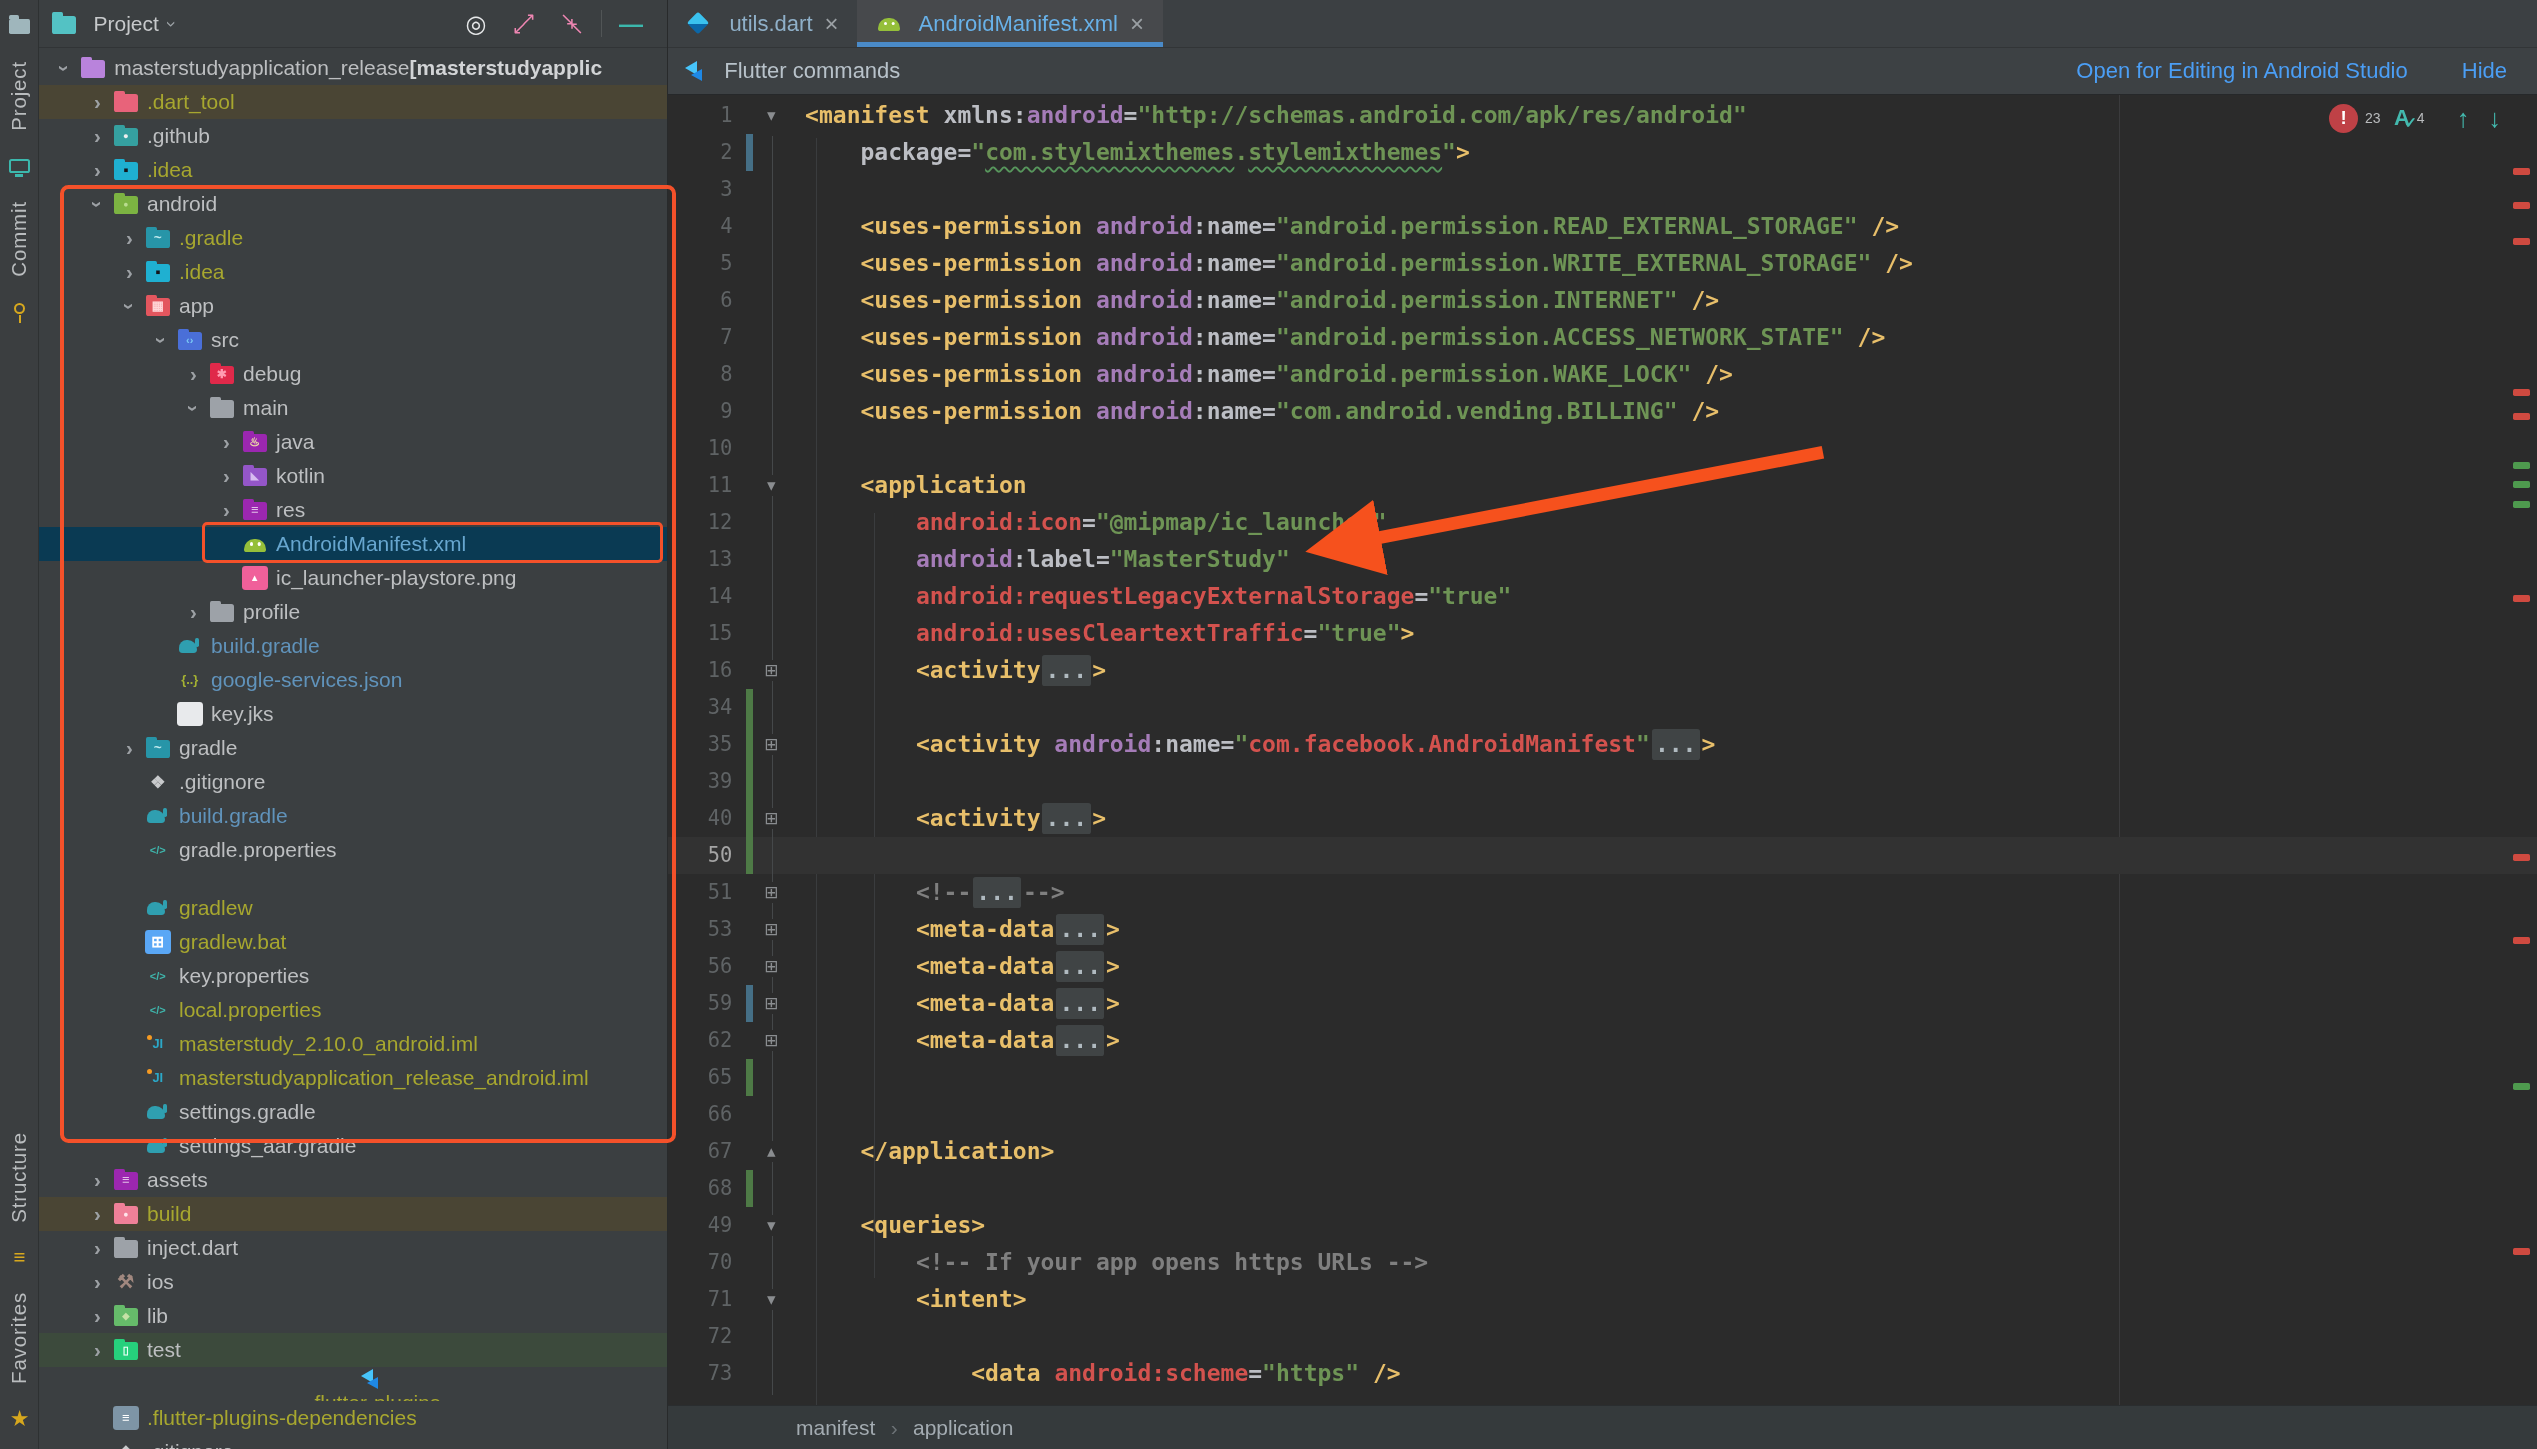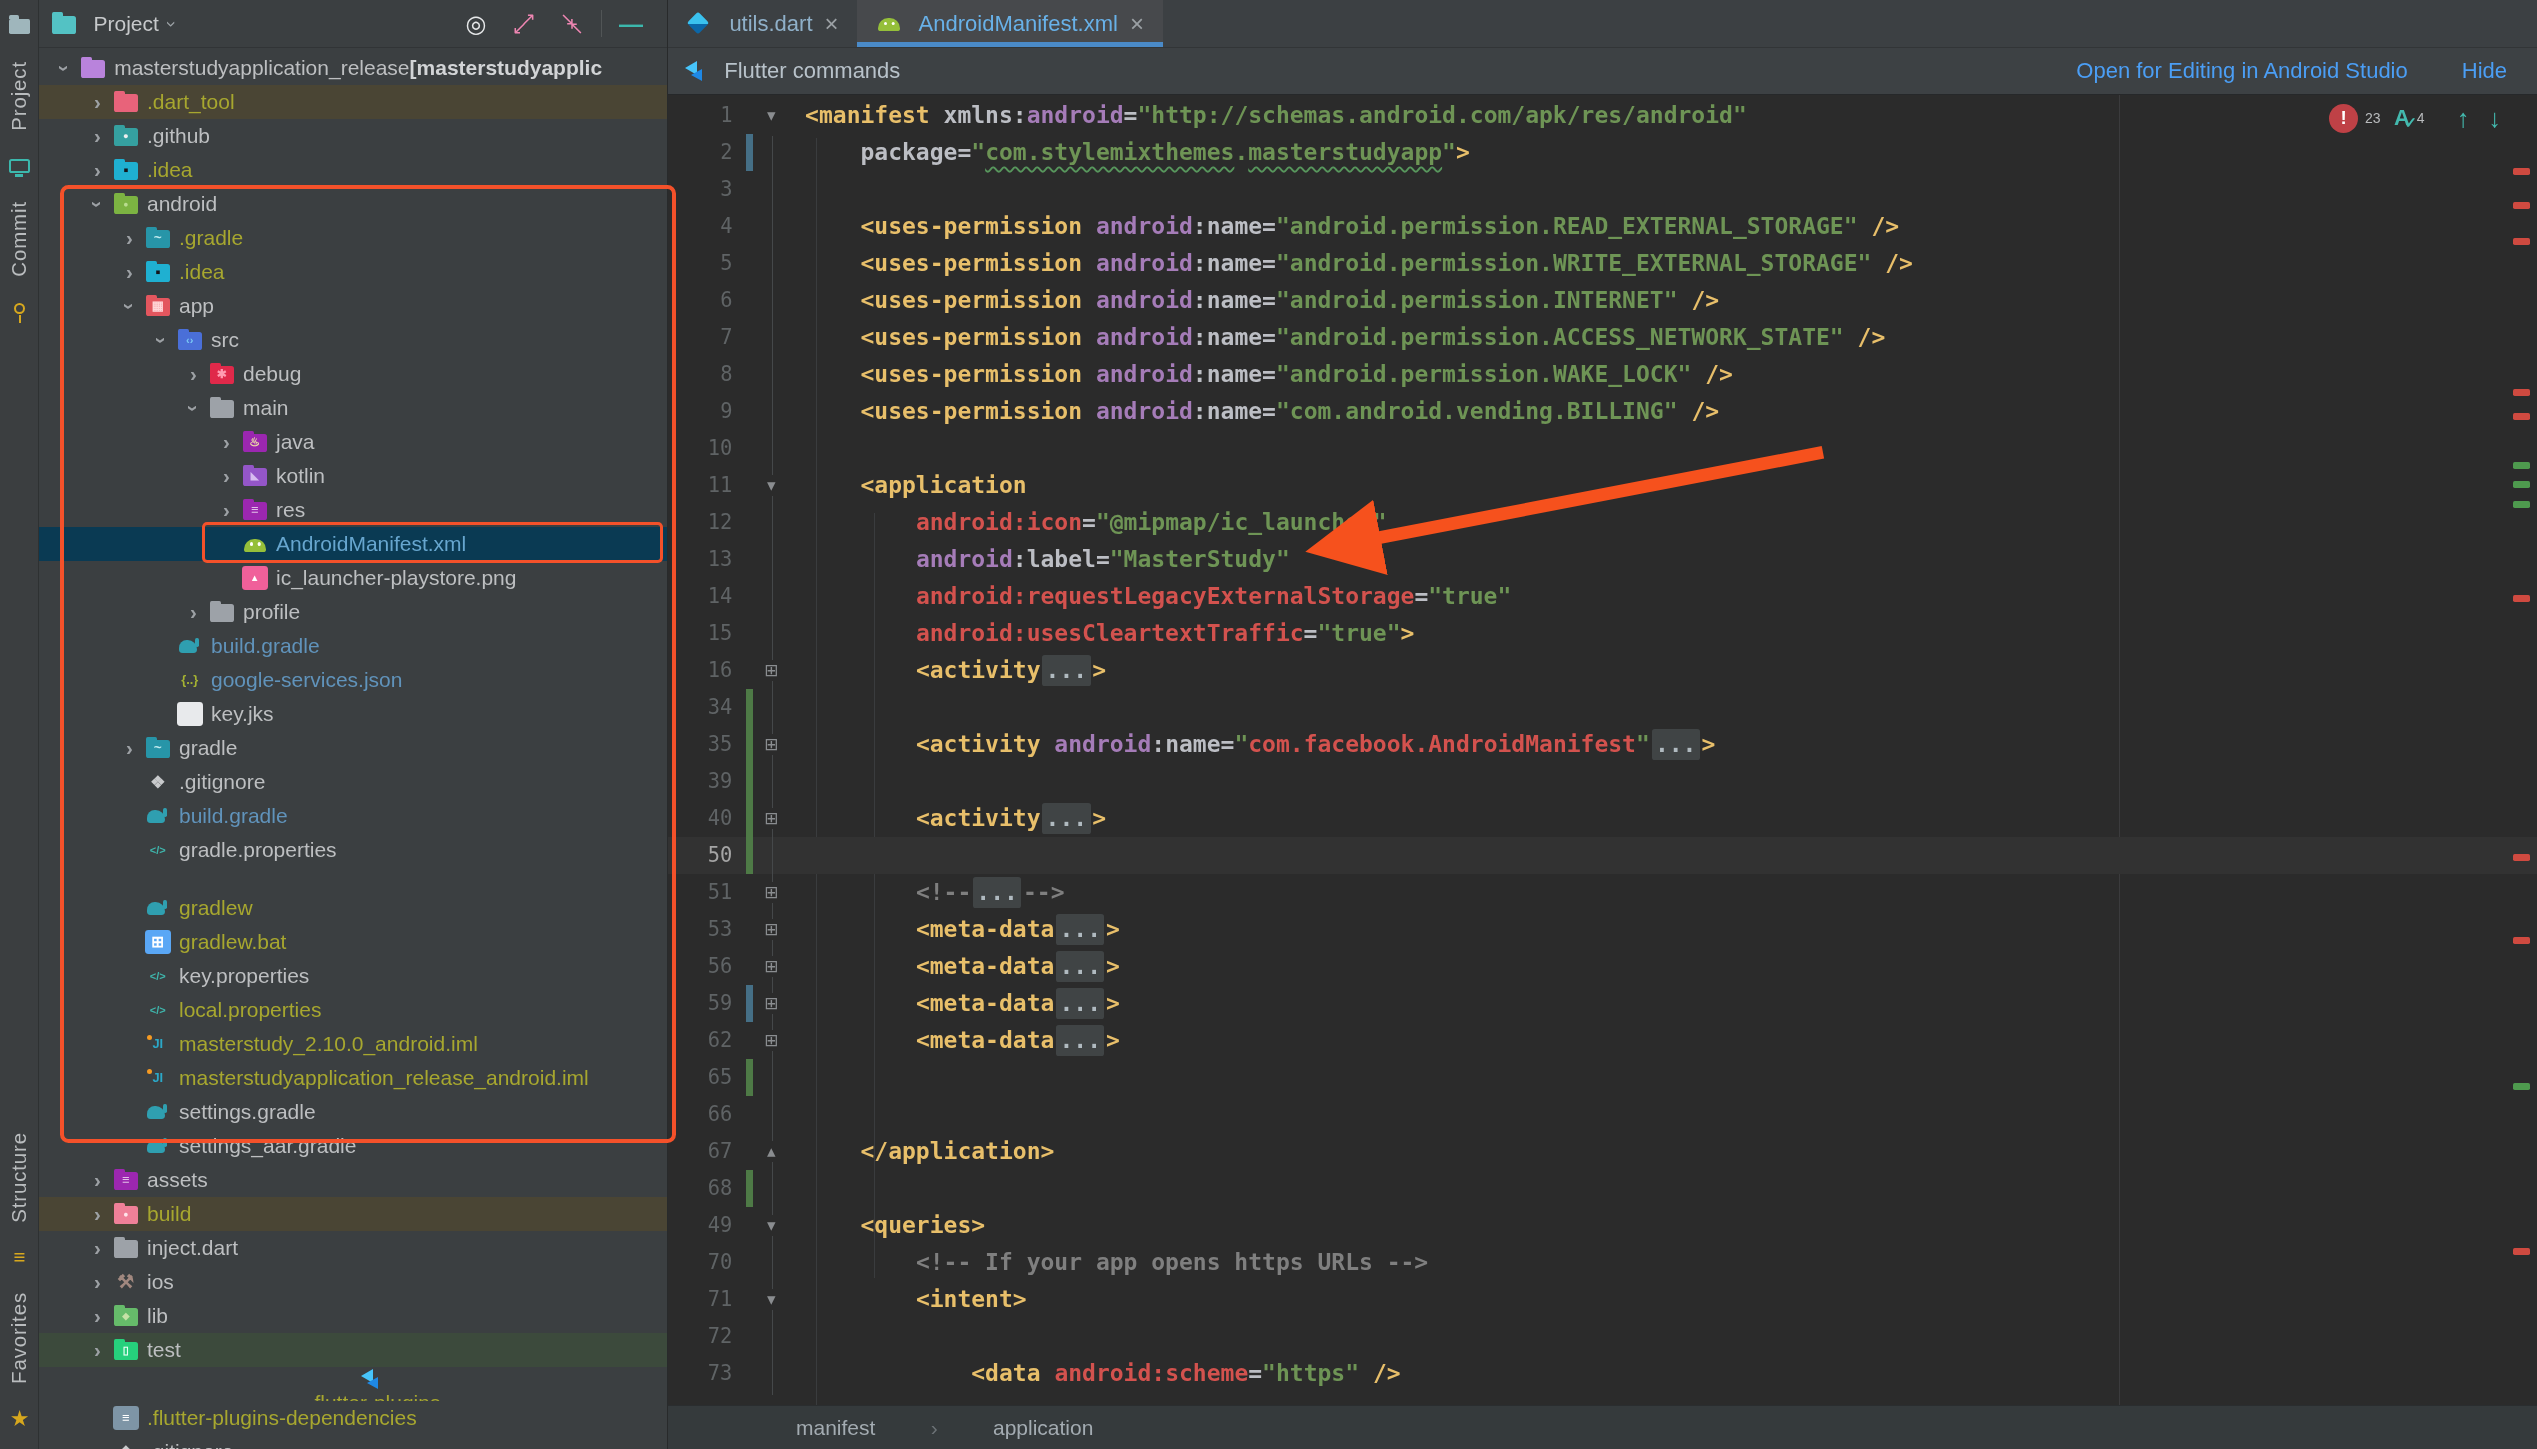--- a/index.html
+++ b/index.html
@@ -128,21 +128,21 @@
   #analysis .cnt { color:#b9bbbd; font-size:14px; margin:0 13.6px 0 6.8px; }
   .typo-ic { color:#43b9ae; font-size:22px; font-weight:bold; position:relative; }
   .typo-ic::after { content:"✓"; position:absolute; left:10.2px; top:8.5px; font-size:15.3px; color:#43b9ae; }
   .nav-arrow { color:#43b9ae; font-size:25.5px; margin-left:18.7px; cursor:pointer; }
 
   #stripe { position:absolute; top:0; bottom:0; right:6.8px; width:20.4px; z-index:5; }
   .mark { position:absolute; right:1.7px; width:17px; height:6.8px; border-radius:1.7px; }
   .mark.red { background:#cf4a40; } .mark.green { background:#4e9a4e; }
 
   #breadcrumbs { height:44px; background:#353a3c; border-top:0.9px solid #2a2d2f; display:flex;
-    align-items:center; padding-left:128px; flex:none;gap:40px; }
+    align-items:center; padding-left:128px; flex:none; }
   .bc { color:#a3abb1; font-size:21px; cursor:pointer; }
   .bc-sep { color:#6c7276; font-size:21px; margin:0 15.3px; }
 
   
   #anno-tree-box { position:absolute; left:60px; top:185px; width:616px; height:958px;
     border:4.3px solid #f4512a; border-radius:8.5px; z-index:40; pointer-events:none; }
   #anno-row-box { position:absolute; left:202px; top:522px; width:461px; height:41px;
     border:3.4px solid #f4512a; border-radius:5.1px; z-index:41; pointer-events:none; }
   #anno-arrow { position:absolute; inset:0; z-index:30; pointer-events:none; }
 </style>
@@ -488,21 +488,21 @@
           <div class="cl">
             <span class="ln-num">1</span>
             <span class="ln-bar"></span>
             <span class="ln-fold"><span class="fg">▾</span></span>
             <span class="ln-code"><span class="s-tag">&lt;manifest</span><span class="s-attr"> xmlns:</span><span class="s-ns">android</span><span class="s-attr">=</span><span class="s-val">"http://schemas.android.com/apk/res/android"</span></span>
           </div>
           <div class="cl">
             <span class="ln-num">2</span>
             <span class="ln-bar blue"></span>
             <span class="ln-fold"></span>
-            <span class="ln-code">    <span class="s-attr">package=</span><span class="s-val">"</span><span class="s-valw">com.stylemixthemes</span><span class="s-val">.</span><span class="s-valw">masterstudyapp</span><span class="s-val">"</span><span class="s-tag">&gt;</span></span>
+            <span class="ln-code">    <span class="s-attr">package=</span><span class="s-val">"</span><span class="s-valw">com.stylemixthemes</span><span class="s-val">.</span><span class="s-valw">stylemixthemes</span><span class="s-val">"</span><span class="s-tag">&gt;</span></span>
           </div>
           <div class="cl">
             <span class="ln-num">3</span>
             <span class="ln-bar"></span>
             <span class="ln-fold"></span>
             <span class="ln-code"></span>
           </div>
           <div class="cl">
             <span class="ln-num">4</span>
             <span class="ln-bar"></span>

